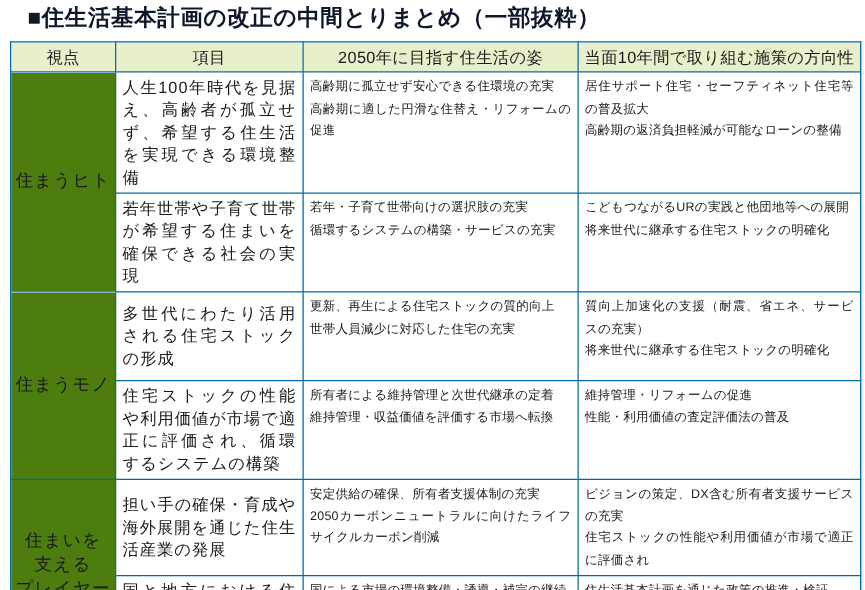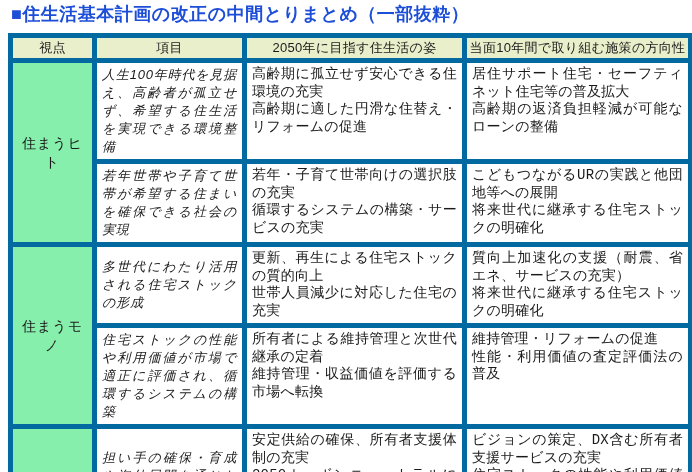--- a/index.html
+++ b/index.html
@@ -13,45 +13,45 @@
     -webkit-font-smoothing: antialiased;
   }
   .page {
     position: relative;
     width: 692px;
     height: 472px;
     overflow: hidden;
   }
   .title {
     position: absolute;
-    left: 11px;
+    left: 22px;
     top: 2px;
     margin: 0;
     font-size: 18px;
     font-weight: bold;
     letter-spacing: 0.5px;
-    color: #1d4ed8;
+    color: #0f172a;
     white-space: nowrap;
     text-align: center;
   }
   table.main-table {
     position: absolute;
     left: 8px;
     top: 33px;
     width: 680px;
     border-collapse: collapse;
     table-layout: fixed;
     box-shadow: 0 2px 0 rgba(0,0,0,0.18), 2px 0 0 rgba(0,0,0,0.06);
   }
   col.c1 { width: 84px; }
   col.c2 { width: 150px; }
   col.c3 { width: 220px; }
   col.c4 { width: 226px; }
   th, td {
-    border: 5px solid #0369a1;
+    border: 1px solid #0369a1;
     box-sizing: border-box;
     overflow: hidden;
   }
   th {
     background: #e9eecb;
     font-size: 13px;
     font-weight: normal;
     text-align: center;
     vertical-align: middle;
     height: 24px;
@@ -60,41 +60,39 @@
     white-space: nowrap;
   }
   td.viewpoint {
     font-size: 14px;
     text-align: center;
     vertical-align: middle;
     letter-spacing: 1px;
     white-space: pre-line;
     line-height: 19px;
     padding: 2px;
-    background: #86efac;
+    background: #4d7c0f;
     font-family: Liberation Serif, serif;
   }
   td.item {
     font-size: 13px;
     vertical-align: middle;
     text-align: justify;
     line-height: 18px;
     padding: 3px 5px;
     letter-spacing: 0.8px;
-    font-style: italic;
   }
   td.body {
-    font-size: 14px;
+    font-size: 10px;
     vertical-align: top;
     text-align: justify;
     line-height: 17.5px;
     padding: 3px 5px;
     white-space: pre-line;
     letter-spacing: 0.2px;
-    font-family: Liberation Mono, monospace;
   }
   tr.hr1 { height: 75px; }
   tr.hr2 { height: 65px; }
   tr.hr3 { height: 71px; }
   tr.hr4 { height: 70px; }
   tr.hr5 { height: 70px; }
   tr.hr6 { height: 60px; }
 </style>
 </head>
 <body>

